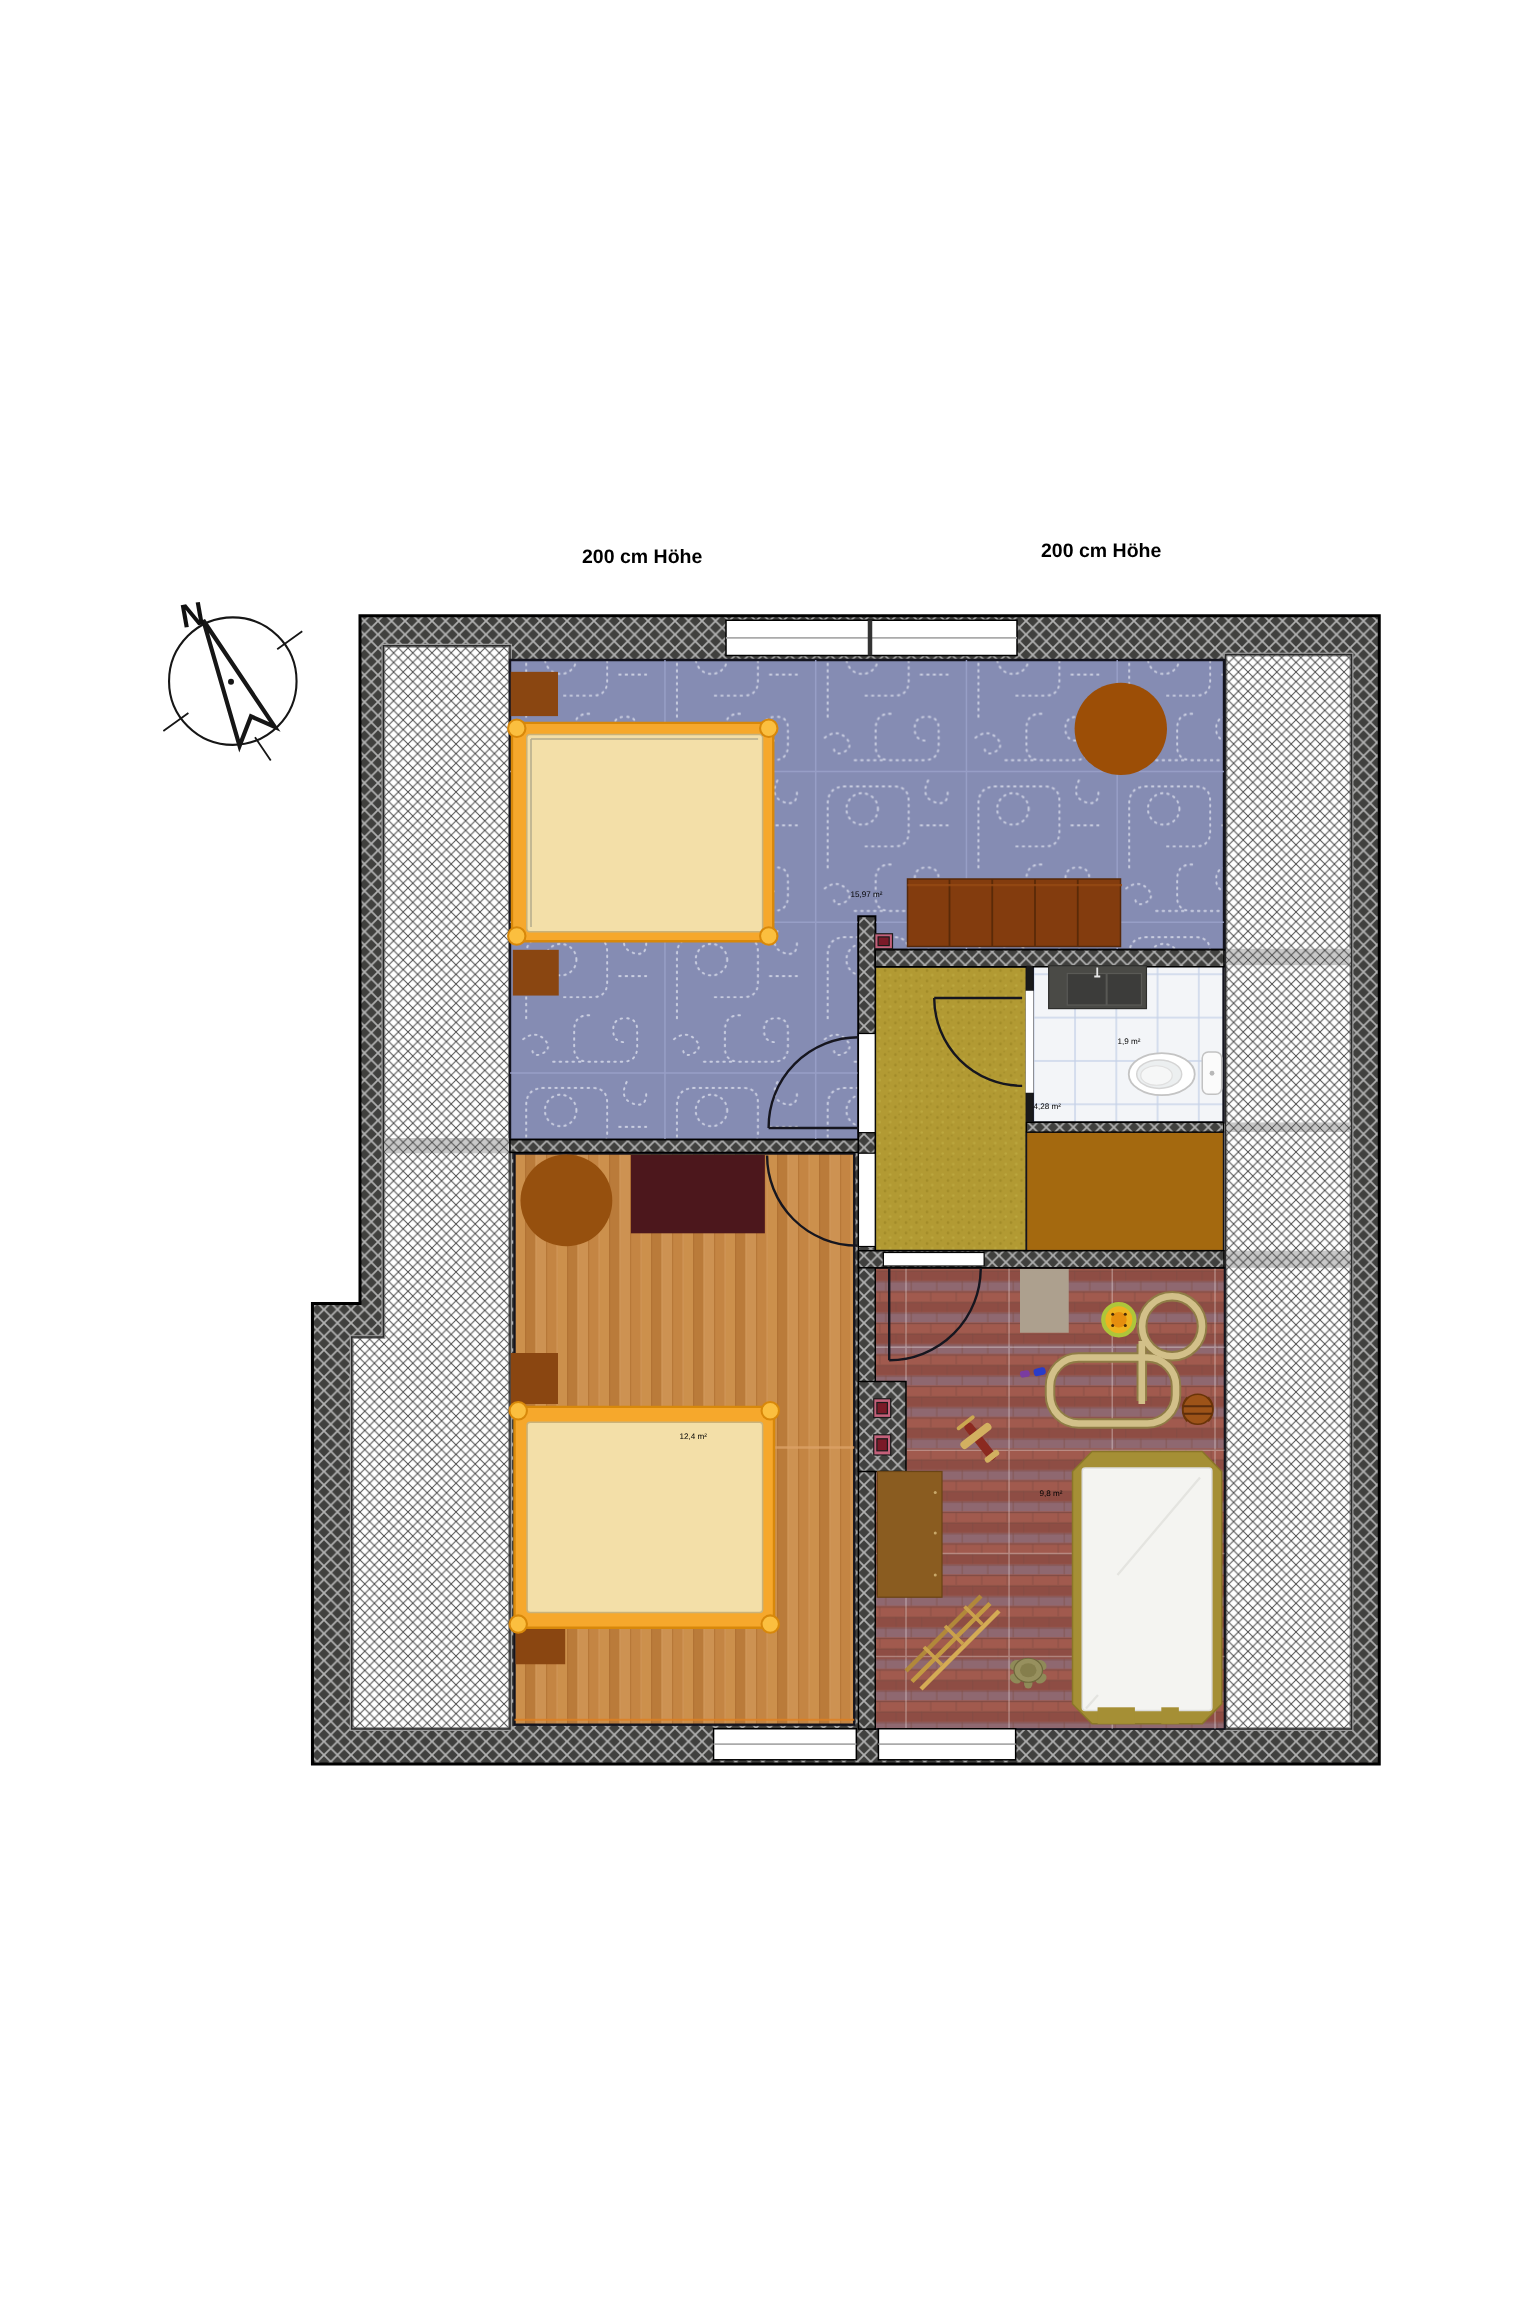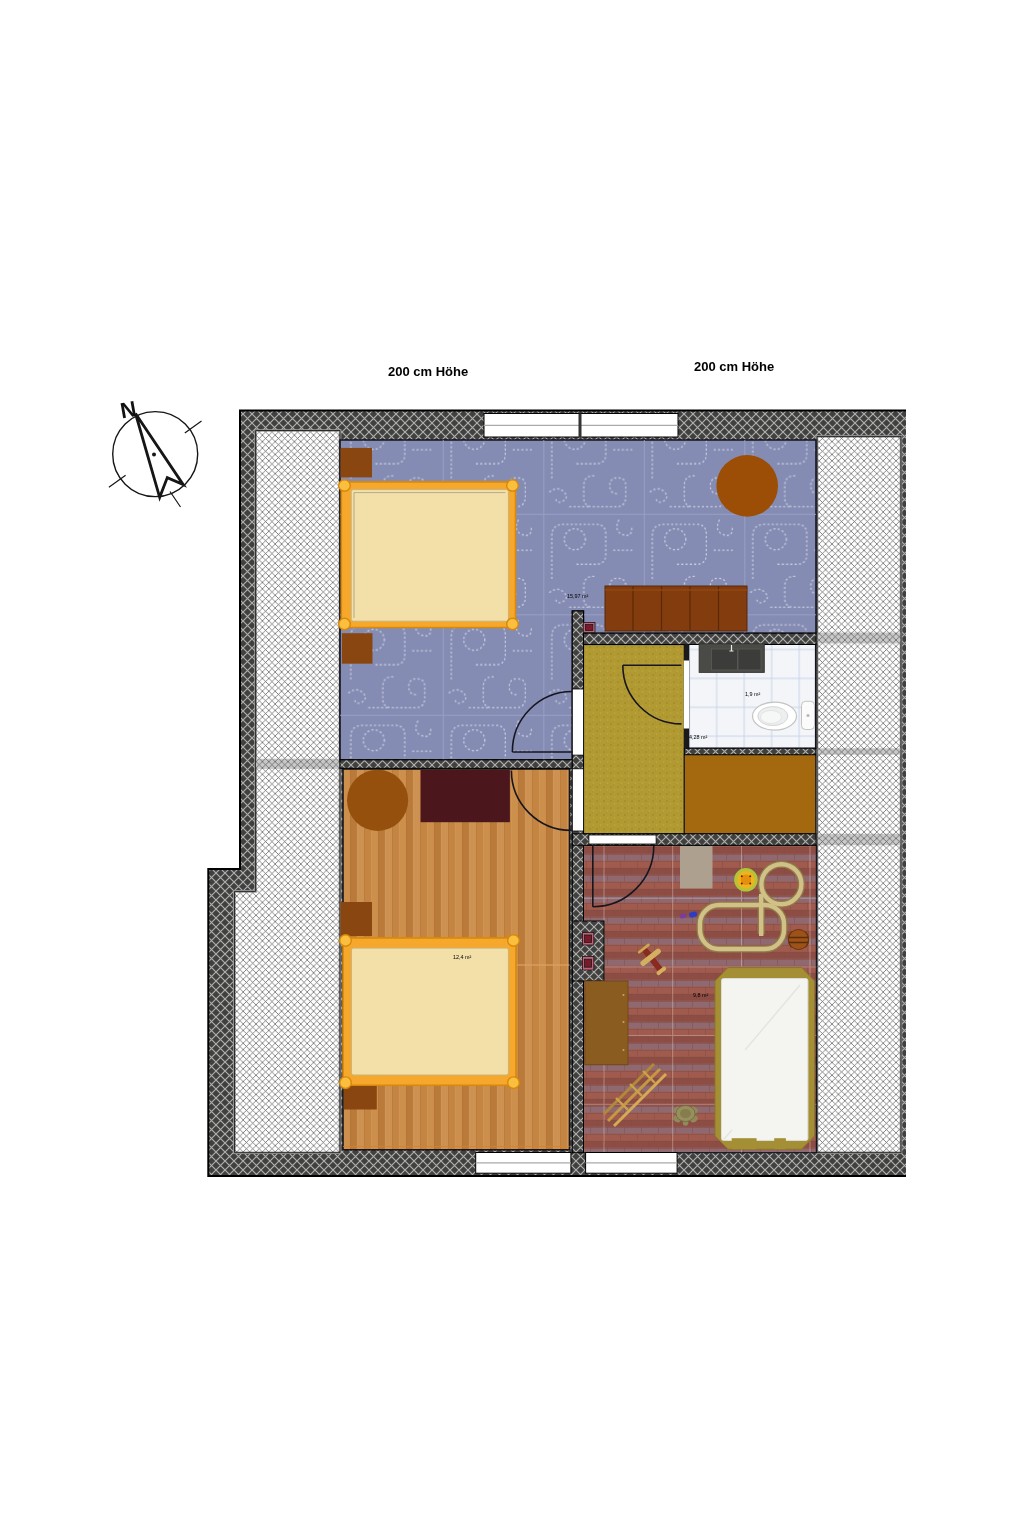--- a/index.html
+++ b/index.html
@@ -1,16 +1,16 @@
 <!DOCTYPE html>
 <html><head>
 <meta charset="utf-8">
 <style>
 html,body{margin:0;padding:0;background:#ffffff;}
-#page{position:relative;width:906px;height:1536px;background:#ffffff;overflow:hidden;
+#page{position:relative;width:1024px;height:1536px;background:#ffffff;overflow:hidden;
 font-family:"Liberation Sans", sans-serif;}
 </style>
 </head>
 <body>
 <div id="page">
 <svg width="1024" height="1536" viewBox="0 0 1024 1536">
 <defs>
   <pattern id="wallDark" patternUnits="userSpaceOnUse" width="9" height="9">
     <rect width="9" height="9" fill="#40403e"></rect>
     <path d="M-1 -1 L10 10 M10 -1 L-1 10" stroke="#b0b0b0" stroke-width="1.15" fill="none"></path>

